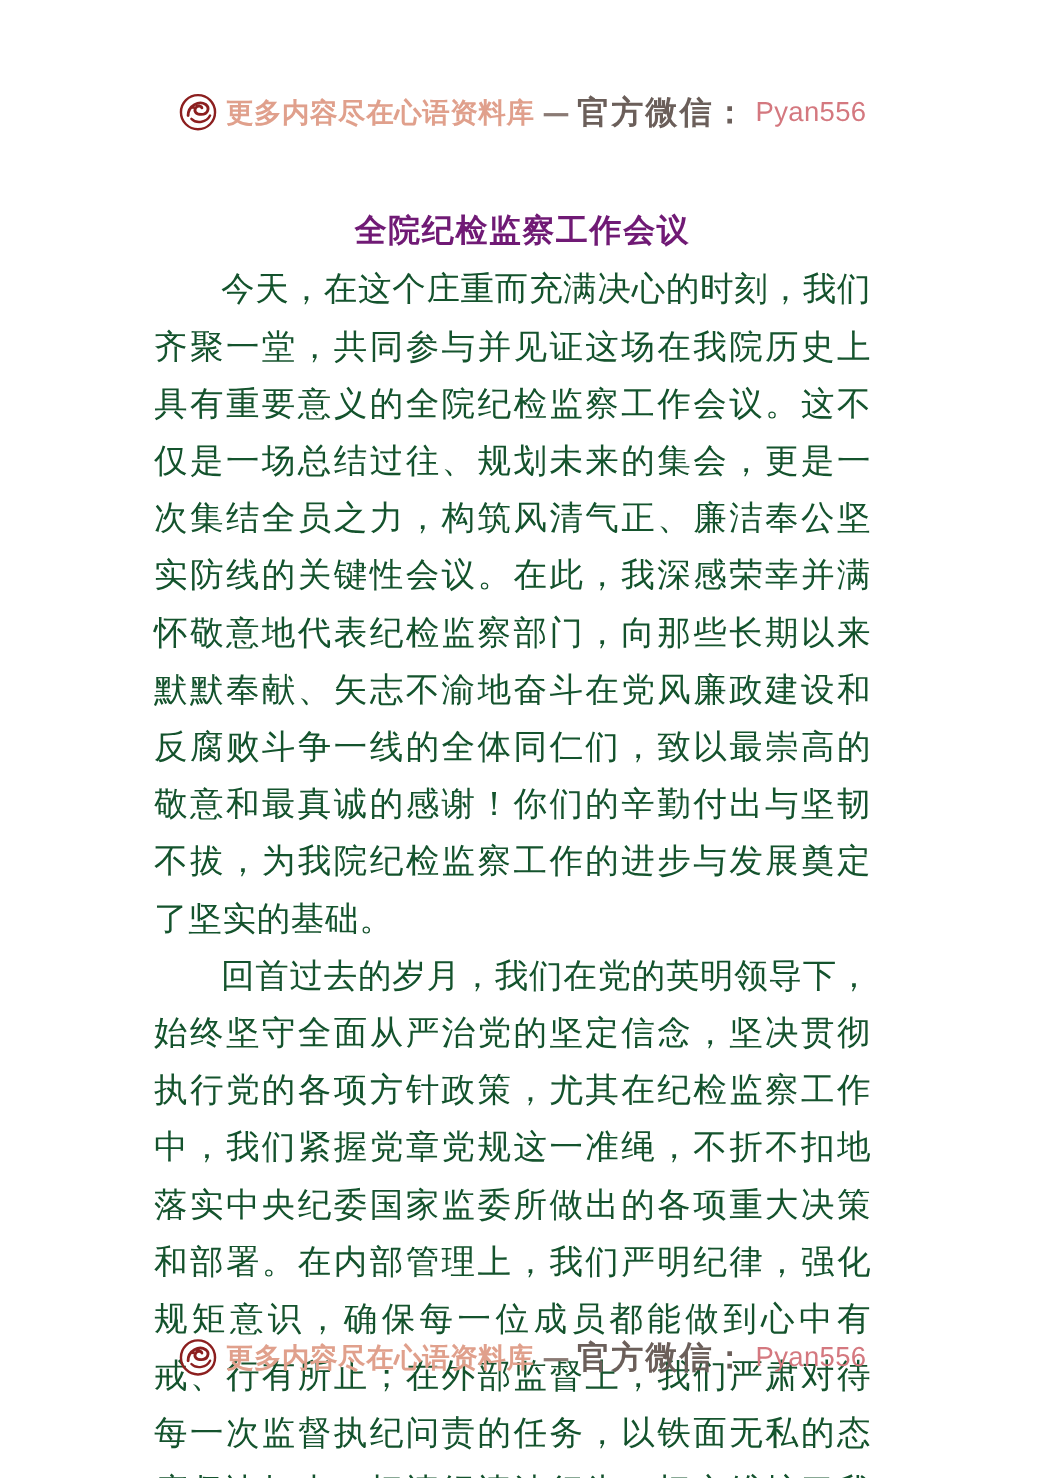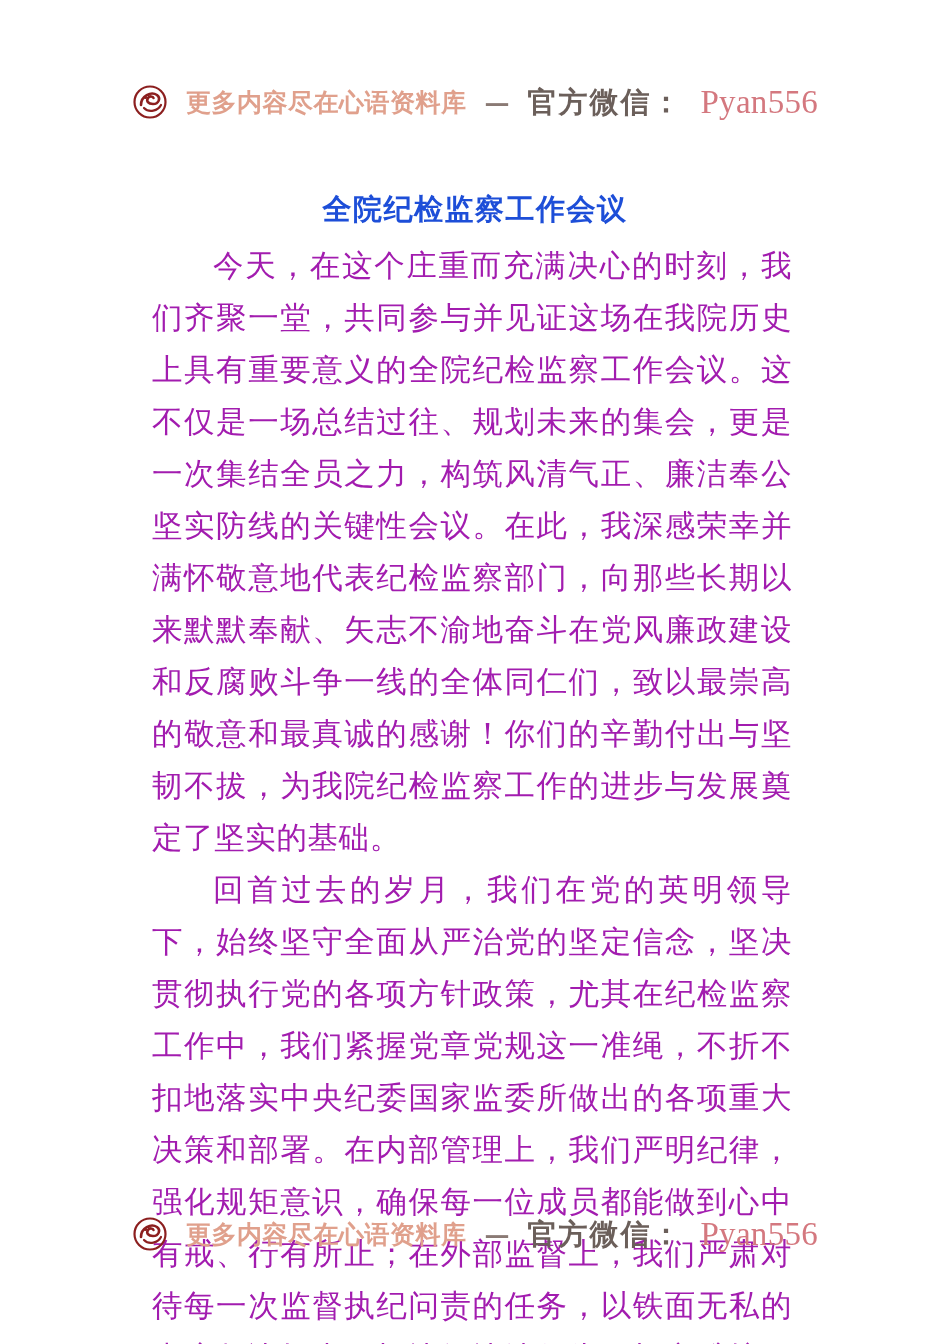--- a/index.html
+++ b/index.html
@@ -24,21 +24,21 @@
   }
 
   
   .watermark {
     position: absolute;
     left: 0;
     right: 0;
     display: flex;
     align-items: center;
     justify-content: center;
-    gap: 18px;
+    gap: 7px;
     white-space: nowrap;
     user-select: none;
   }
   .watermark.header { top: 84px; }
   .watermark.footer { top: 1216px; }
 
   .wm-logo {
     width: 36px;
     height: 36px;
     flex: 0 0 36px;
@@ -61,55 +61,55 @@
     line-height: 1;
   }
   .wm-label {
     font-family: "DejaVu Serif", "Liberation Serif", serif;
     font-weight: 700;
     font-size: 29px;
     letter-spacing: 2px;
     line-height: 1;
   }
   .wm-id {
-    font-family: Liberation Serif, serif;
+    font-family: Liberation Sans, sans-serif;
     font-weight: 400;
-    font-size: 33px;
+    font-size: 25px;
     letter-spacing: 0.3px;
     line-height: 1;
   }
 
   
   .doc-title {
     position: absolute;
     top: 172px;
     left: 0;
     right: 0;
     text-align: center;
     font-family: "DejaVu Sans", "Liberation Sans", sans-serif;
     font-weight: 700;
     font-size: 29px;
     letter-spacing: 1.5px;
-    color: #1d4ed8;
+    color: #701a75;
     line-height: 1.3;
   }
 
   
   .body-block {
     position: absolute;
     top: 240px;
     left: 140px;
     width: 652px;
   }
   .para {
-    margin: 0 0 0 12px;
-    font-family: Liberation Serif, serif;
+    margin: 0 0 0 0;
+    font-family: Liberation Mono, monospace;
     font-size: 30.5px;
     line-height: 52px;
-    color: #a21caf;
+    color: #14532d;
     text-align: justify;
     text-justify: inter-character;
     text-indent: 2em;
     letter-spacing: 0.6px;
     word-break: break-all;
   }
   .para + .para { margin-top: 0px; }
 </style>
 </head>
 <body>

